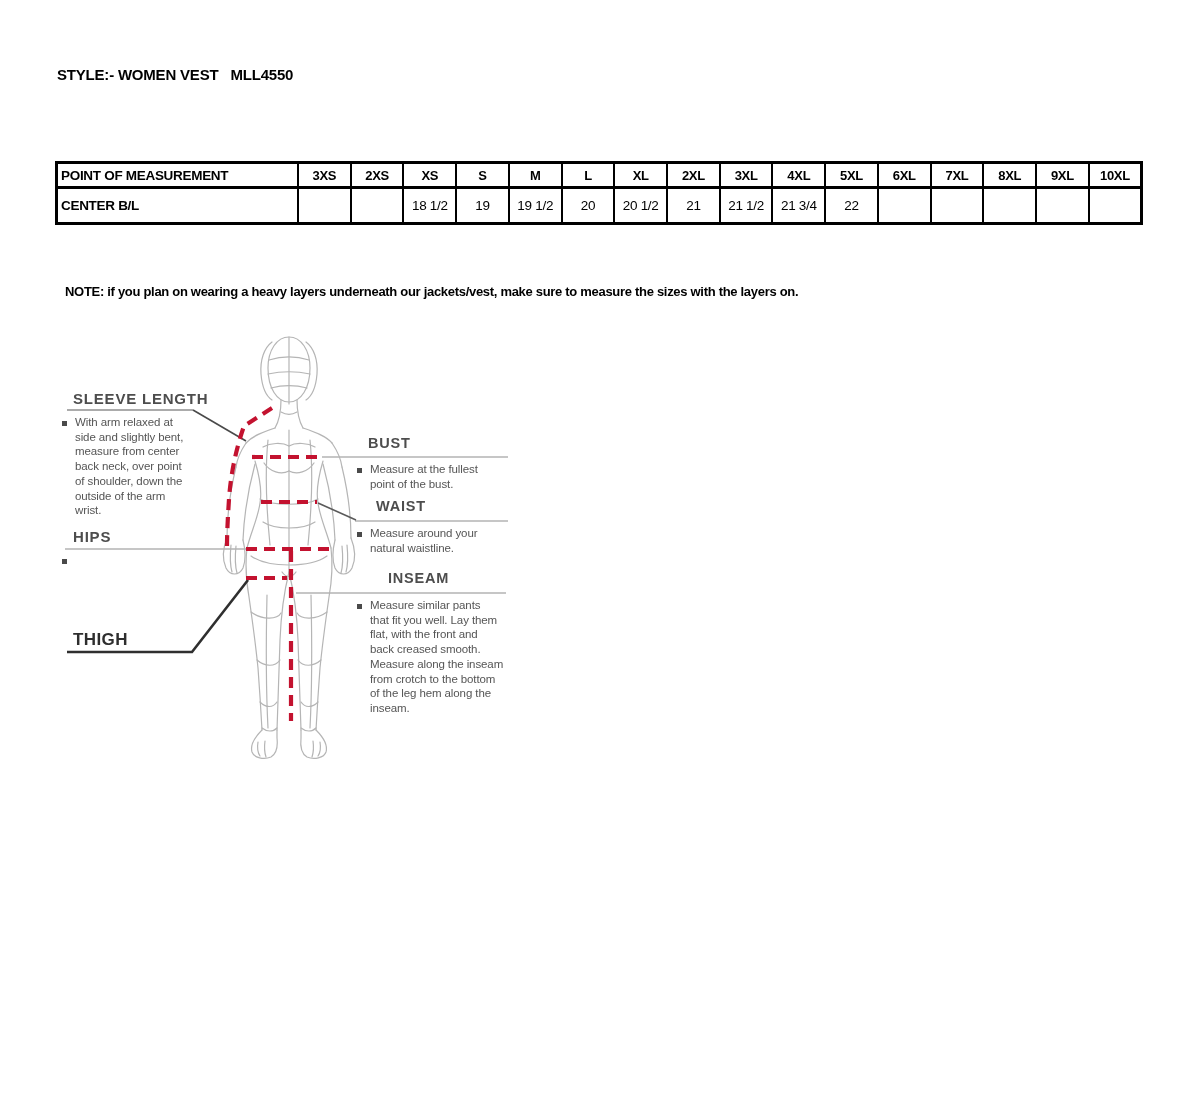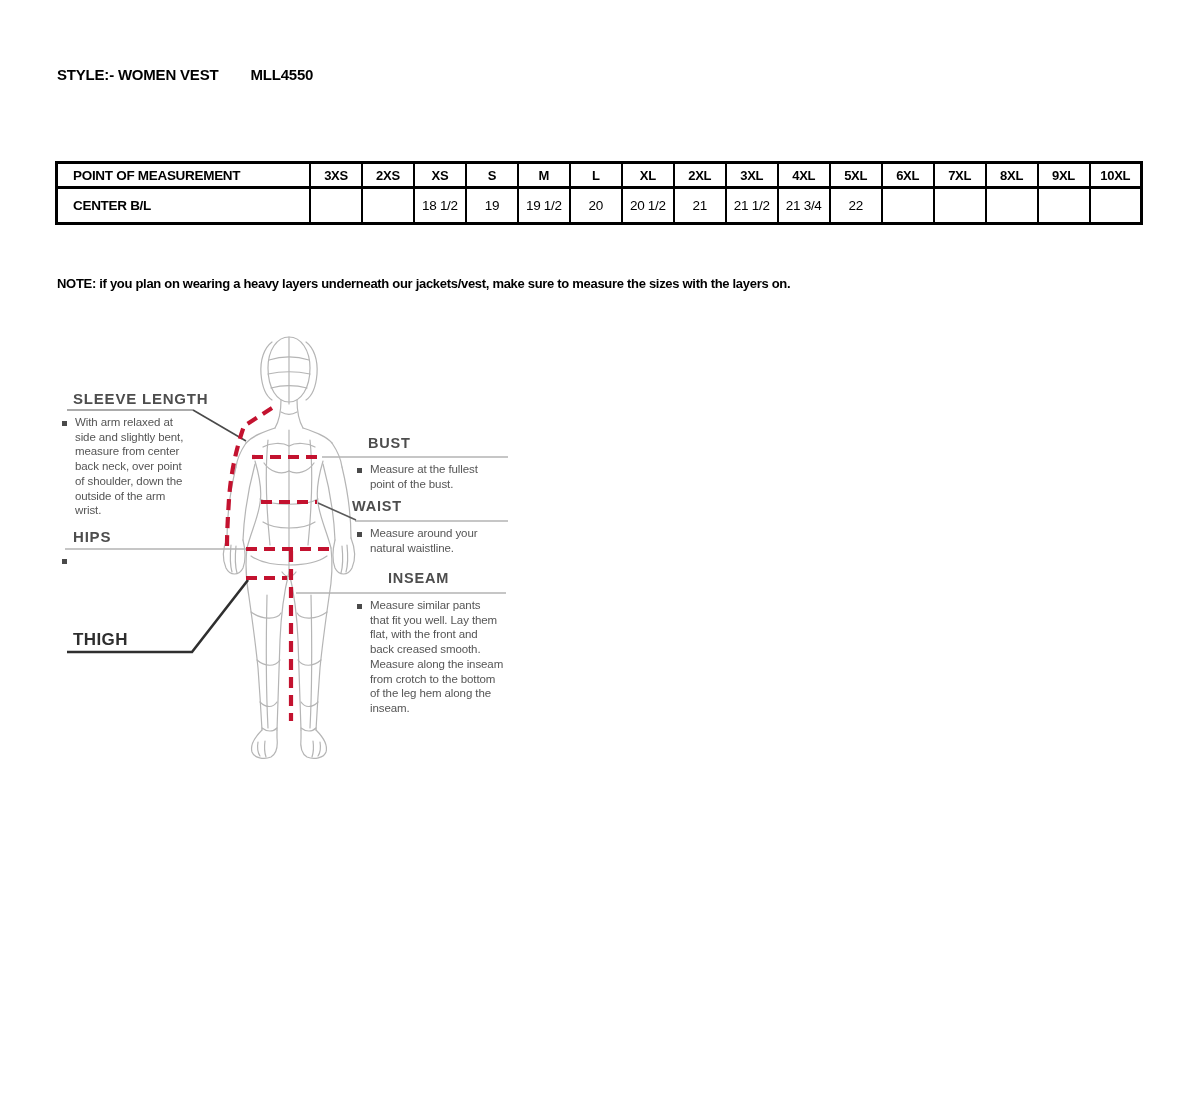--- a/index.html
+++ b/index.html
@@ -7,41 +7,41 @@
     width:1200px;height:1119px;background:#ffffff;position:relative;
     font-family:"Liberation Sans",sans-serif;overflow:hidden;
   }
   .page{position:absolute;inset:0;}
 
   
   .doc-title{
     position:absolute;left:57px;top:66px;
     font-size:15px;font-weight:bold;color:#000;letter-spacing:-0.2px;
   }
-  .doc-title .code{margin-left:32px;}
+  .doc-title .code{margin-left:12px;}
 
   
   .size-table{
     position:absolute;left:55px;top:161px;width:1088px;
     border-collapse:collapse;table-layout:fixed;
     border:3px solid #000;
   }
   .size-table th,.size-table td{
     border:2px solid #000;letter-spacing:-0.3px;padding:0;color:#000;
     overflow:hidden;white-space:nowrap;
   }
   .size-table thead tr{height:25px;}
   .size-table thead th{font-size:13px;font-weight:bold;border-bottom:3px solid #000;}
-  .size-table .label-col{width:236px;text-align:left;padding-left:15px;font-weight:bold;font-size:13.5px;}
+  .size-table .label-col{width:236px;text-align:left;padding-left:3px;font-weight:bold;font-size:13.5px;}
   .size-table tbody tr{height:36px;}
   .size-table tbody td{text-align:center;font-size:13.5px;font-weight:normal;}
 
   
   .note{
-    position:absolute;left:57px;top:276px;margin:0;
+    position:absolute;left:57px;top:276px;margin:8px;
     font-size:13px;font-weight:bold;color:#000;letter-spacing:-0.3px;
   }
 
   
   .diagram-svg{position:absolute;left:0;top:300px;width:620px;height:480px;}
   .g-head{
     position:absolute;color:#4d4d4d;font-weight:bold;letter-spacing:0.8px;
     white-space:nowrap;
   }
   .h15{font-size:15px;}
@@ -224,21 +224,21 @@
   <div class="g-head h15" style="left:73px;top:528px">HIPS</div>
   <span class="bullet" style="left:62px;top:559px"></span>
 
   <div class="g-head h17" style="left:73px;top:630px">THIGH</div>
 
   <div class="g-head h145" style="left:368px;top:435px">BUST</div>
   <span class="bullet" style="left:357px;top:468px"></span>
   <div class="g-text" style="left:370px;top:462px;width:150px">Measure at the fullest
 point of the bust.</div>
 
-  <div class="g-head h145" style="left:352px;top:498px">WAIST</div>
+  <div class="g-head h145" style="left:376px;top:498px">WAIST</div>
   <span class="bullet" style="left:357px;top:532px"></span>
   <div class="g-text" style="left:370px;top:526px;width:150px">Measure around your
 natural waistline.</div>
 
   <div class="g-head h145" style="left:388px;top:570px">INSEAM</div>
   <span class="bullet" style="left:357px;top:604px"></span>
   <div class="g-text" style="left:370px;top:598px;width:155px">Measure similar pants
 that fit you well. Lay them
 flat, with the front and
 back creased smooth.

